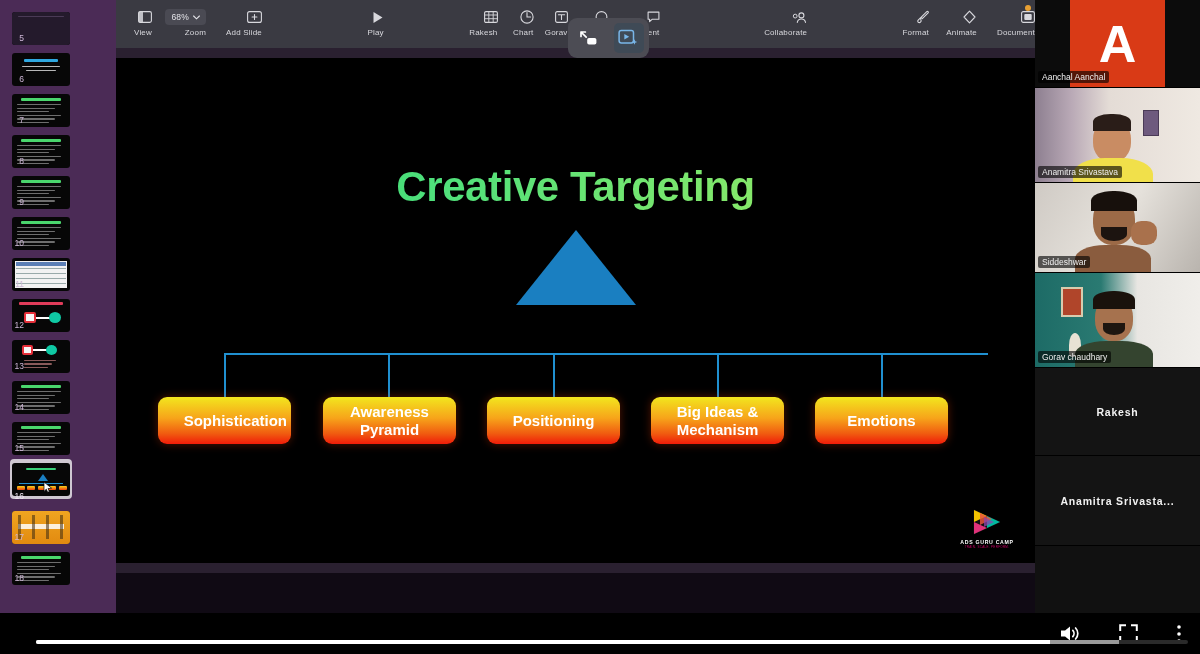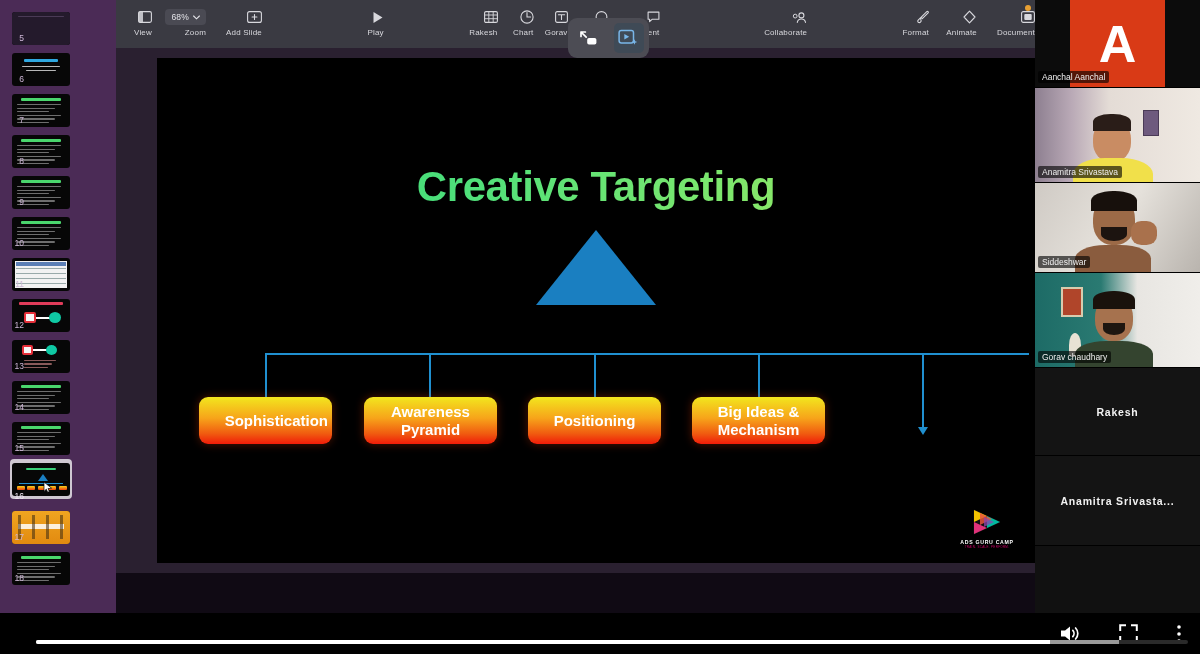--- a/index.html
+++ b/index.html
@@ -61,21 +61,21 @@
     background:#cfc8d2; display:flex; align-items:center; justify-content:center;
   }
 
   
   .t-title { position:absolute; left:6px; right:6px; top:3px; height:2.5px; border-radius:1px; }
   .t-line { position:absolute; left:5px; height:1.3px; border-radius:1px; background:#6e6e6e; }
 
   
   #canvas {
     position:absolute; left:116px; top:48px; width:919px; height:525px;
-    background:#2a2030; display:flex; align-items:center; justify-content:center;padding-left:41px;
+    background:#2a2030; display:flex; align-items:center; justify-content:center;
   }
   #slide {
     position: relative; width: 919px; height: 505px; background: #000; overflow:hidden;
   }
   #slide-title {
     position:absolute; left:0; right:0; top: 105px; text-align:center;
     font-size: 42px; font-weight: 700; letter-spacing: -0.4px;
     background: linear-gradient(100deg, #23cf6a 0%, #4fe07b 35%, #86e86a 70%, #b7e84f 100%);
     -webkit-background-clip: text; background-clip: text; color: transparent;
   }
@@ -487,20 +487,23 @@
           <span>Sophistication</span>
         </div>
         <div class="pbox" style="left:207px; top:339px; width:133px;">
           <span>Awareness Pyramid</span>
         </div>
         <div class="pbox" style="left:371px; top:339px; width:133px;">
           <span>Positioning</span>
         </div>
         <div class="pbox" style="left:535px; top:339px; width:133px;">
           <span>Big Ideas &amp; Mechanism</span>
+        </div>
+        <div class="pbox" style="left:699px; top:339px; width:133px;">
+          <span>Emotions</span>
         </div>
 
         <div id="logo">
           <svg width="34" height="30" viewBox="0 0 34 30" style="margin:0 auto">
             <path d="M4 3 L30 15 L4 27 Z" fill="#111"></path>
             <path d="M4 3 L30 15 L4 27 Z" fill="none" stroke="#222" stroke-width=".5"></path>
             <path d="M4 3 L17 9 L4 15 Z" fill="#f2c200"></path>
             <path d="M4 15 L17 21 L4 27 Z" fill="#e0327a"></path>
             <path d="M17 9 L30 15 L17 21 Z" fill="#00b9a0"></path>
             <path d="M10 6 L22 12 L10 18 Z" fill="#e8543c" opacity=".85"></path>

